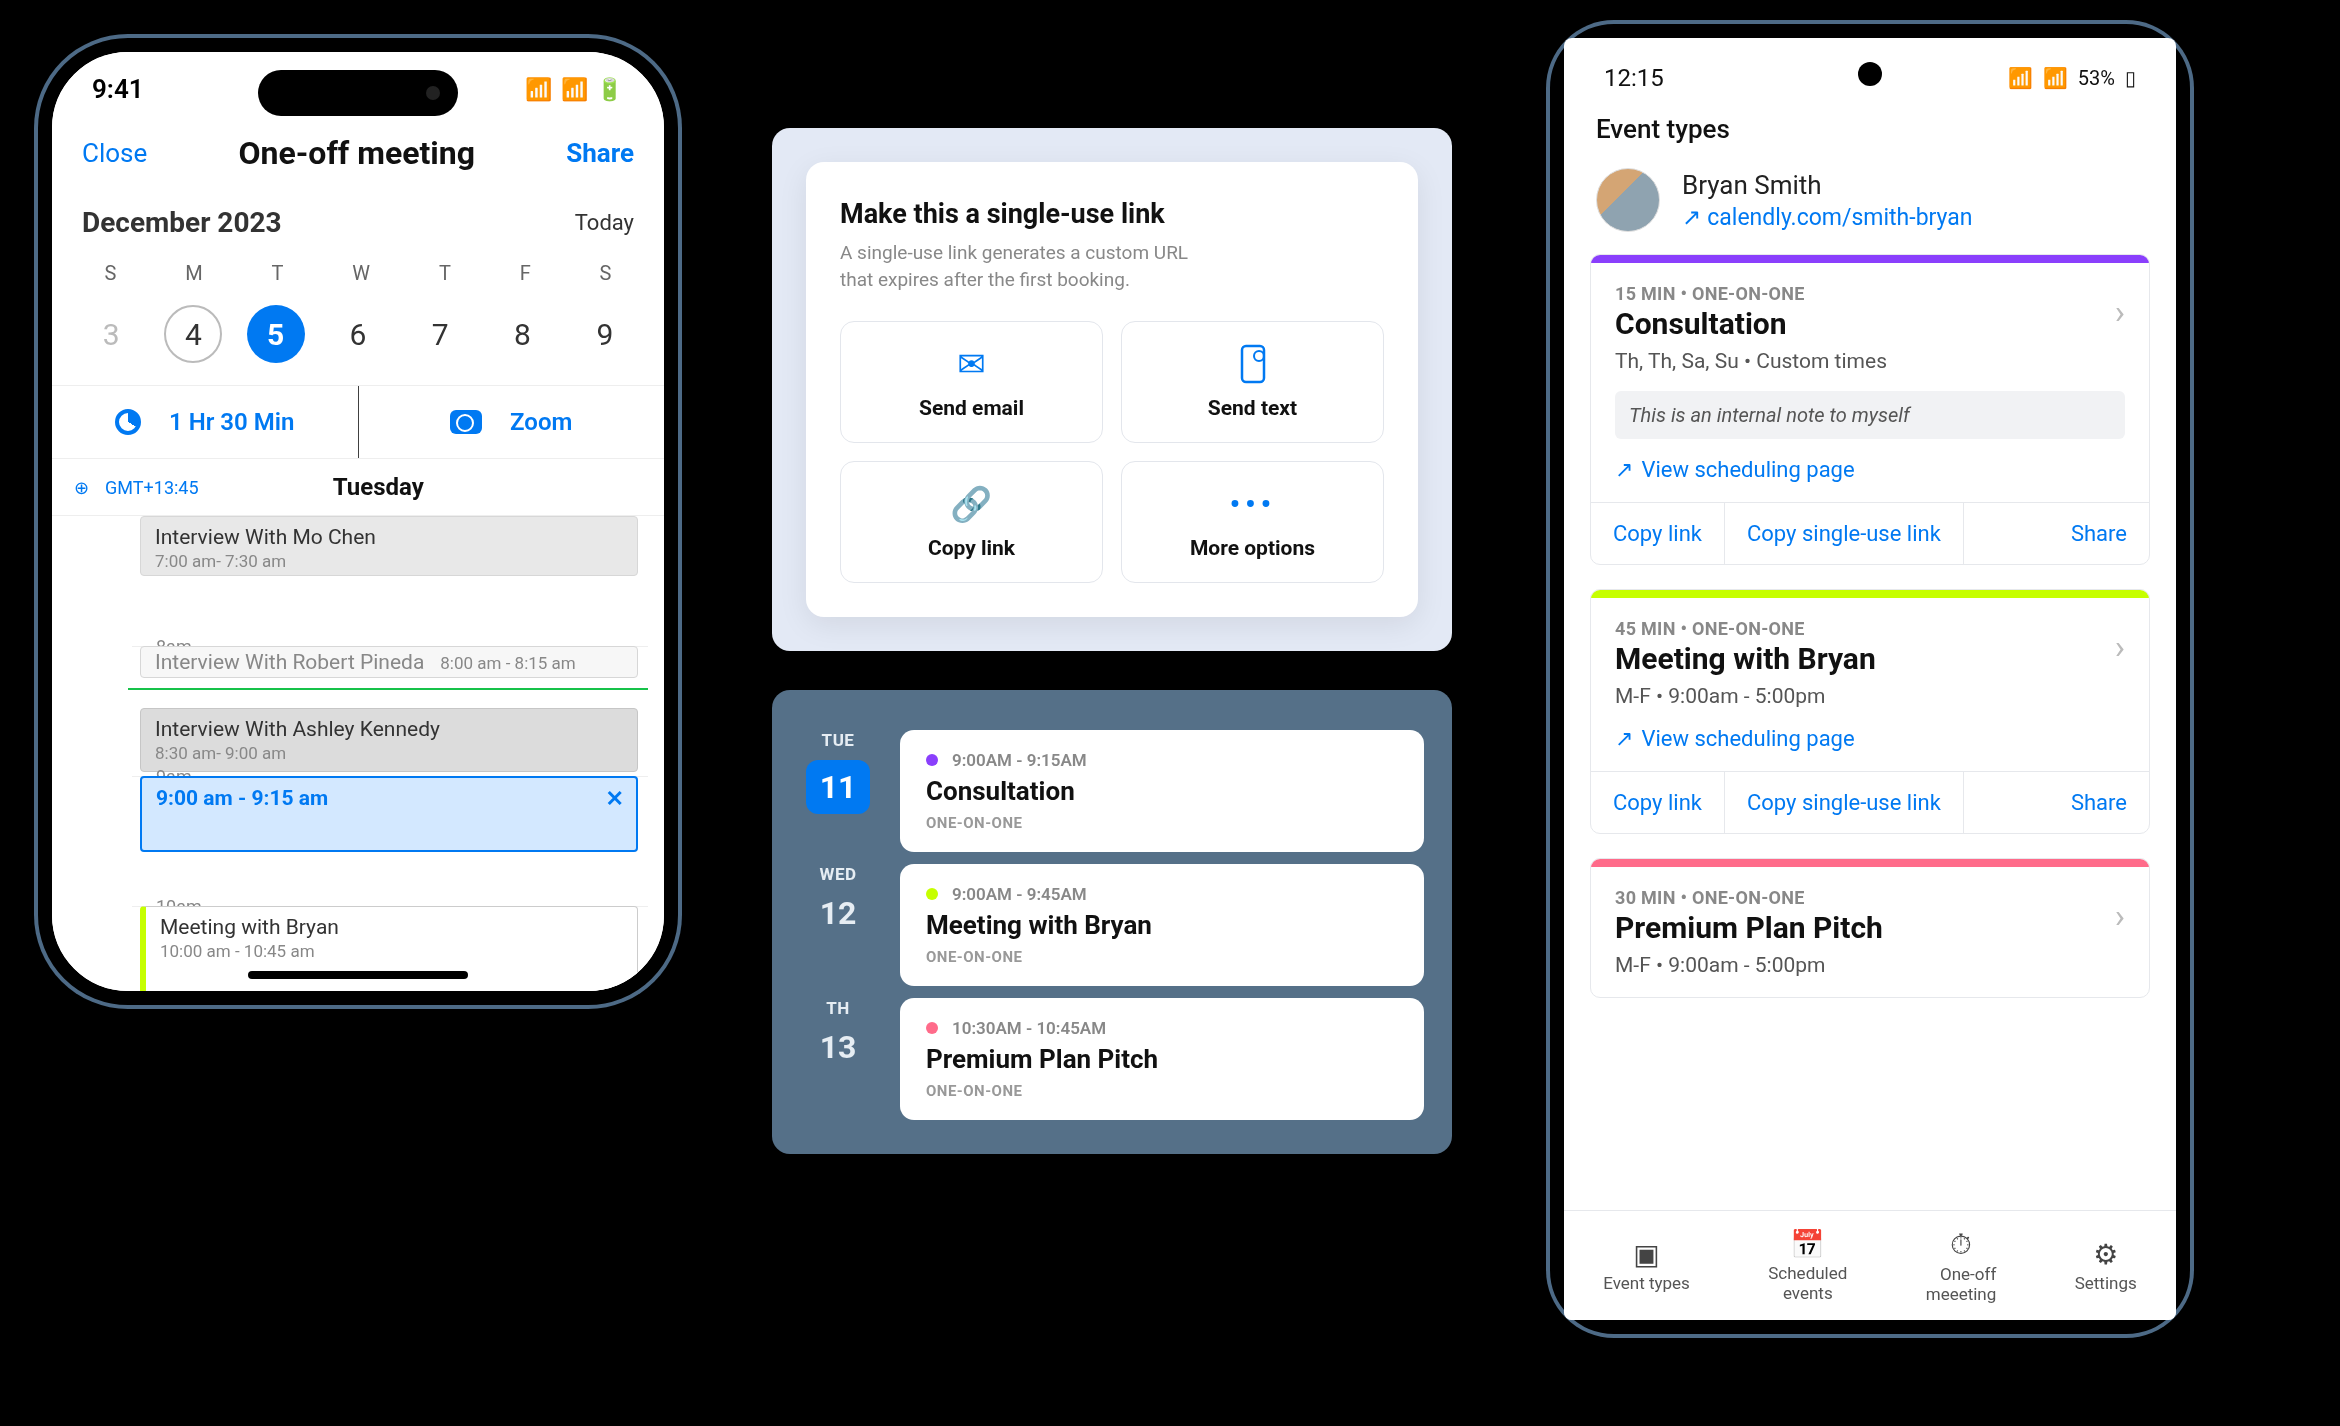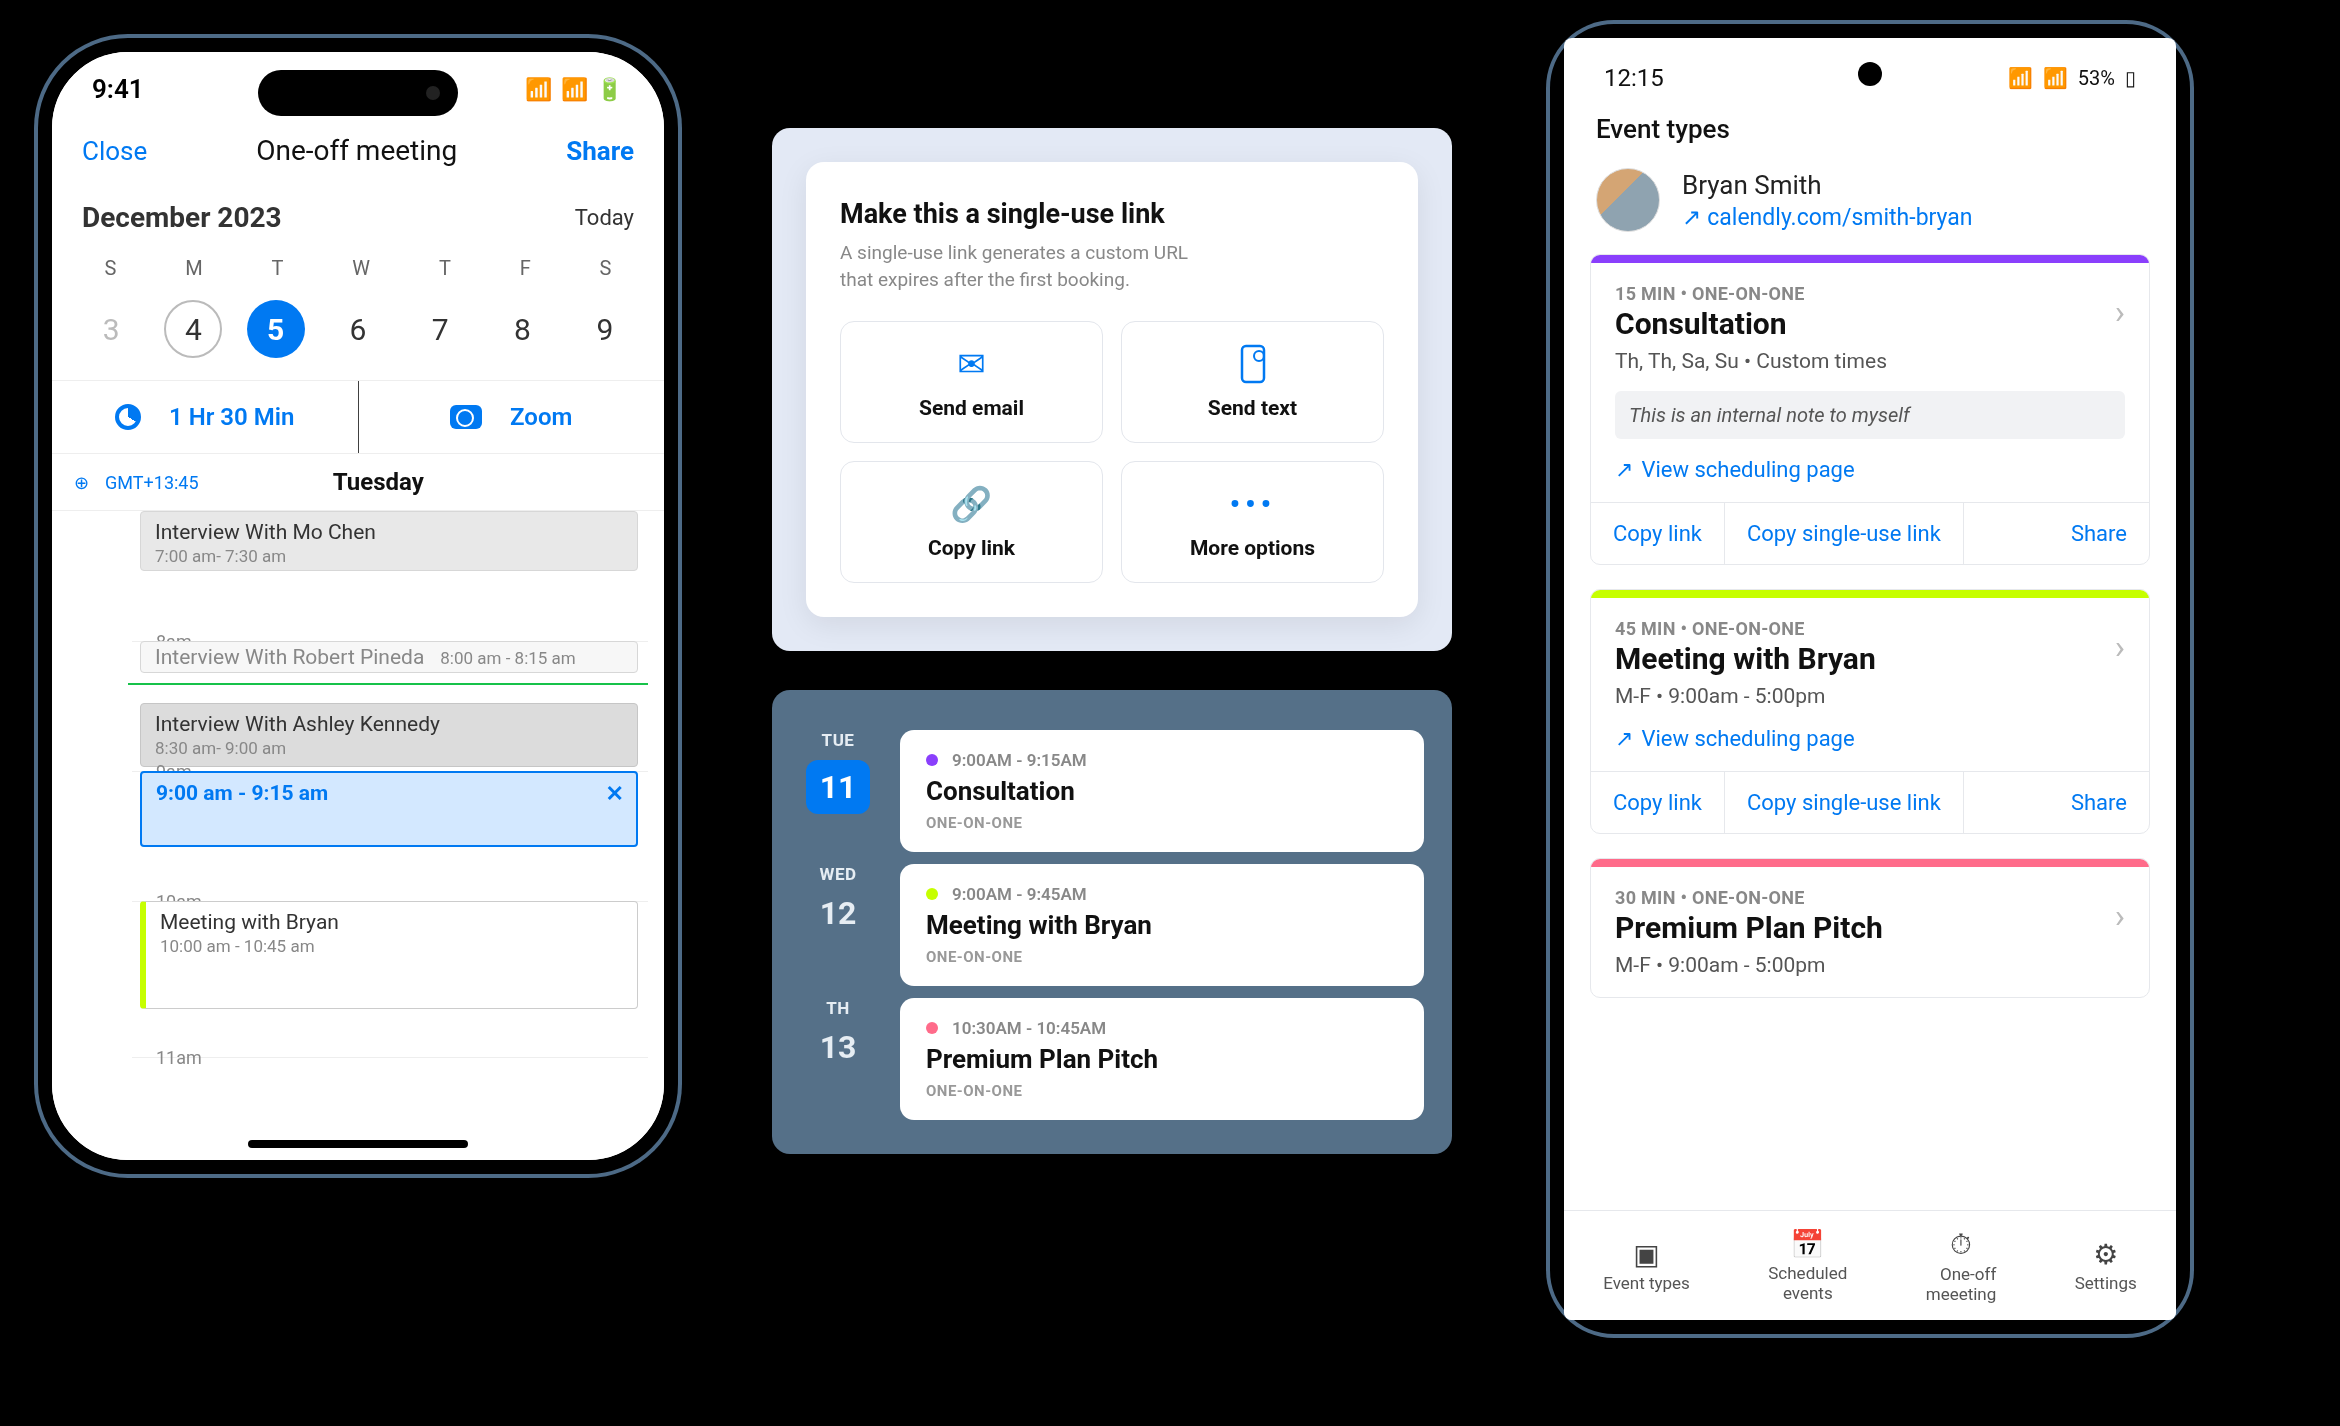--- a/index.html
+++ b/index.html
@@ -4,27 +4,27 @@
 <style>
   *{box-sizing:border-box;margin:0;padding:0;font-family:-apple-system,BlinkMacSystemFont,"Segoe UI",Roboto,Helvetica,Arial,sans-serif}
   body{background:#000;width:2340px;height:1426px;overflow:hidden;position:relative}
   .canvas{position:relative;width:2340px;height:1426px;transform-origin:top left}
 
   
   .phone{position:absolute;background:#fff;border-radius:90px;border:14px solid #000;box-shadow:0 0 0 4px #4d6a86,0 40px 80px rgba(0,0,0,.35)}
   .phone-screen{position:absolute;inset:0;background:#fff;border-radius:76px;overflow:hidden}
 
   
-  .iphone{top:38px;left:38px;width:640px;height:1136px}
+  .iphone{top:38px;left:38px;width:640px;height:967px}
   .notch{position:absolute;top:18px;left:50%;transform:translateX(-50%);width:200px;height:46px;background:#000;border-radius:30px;display:flex;align-items:center;justify-content:flex-end;padding-right:18px}
   .notch:after{content:'';width:14px;height:14px;background:#222;border-radius:50%}
   .statusbar-i{display:flex;justify-content:space-between;align-items:center;padding:22px 40px 0;font-size:26px;font-weight:600}
   .status-icons{display:flex;gap:8px;align-items:center;font-size:22px}
   .nav-i{display:flex;justify-content:space-between;align-items:center;padding:30px 30px 12px}
-  .nav-i .title{font-size:28px;font-weight:400;color:#111}
+  .nav-i .title{font-size:32px;font-weight:700;color:#111}
   .link-blue{color:#0079f2;font-size:26px}
   .month-row{display:flex;justify-content:space-between;align-items:center;padding:22px 30px 10px}
   .month-label{font-size:28px;font-weight:700;color:#333}
   .today-label{font-size:22px;color:#333}
   .weekdays{display:flex;justify-content:space-around;padding:12px 18px;font-size:20px;color:#666}
   .days{display:flex;justify-content:space-around;align-items:center;padding:8px 18px 22px;border-bottom:1px solid #eee}
   .day{width:58px;height:58px;display:flex;align-items:center;justify-content:center;font-size:30px;color:#333;border-radius:50%}
   .day.dim{color:#bbb}
   .day.today-ring{border:2px solid #bbb}
   .day.selected{background:#0079f2;color:#fff;font-weight:700}

